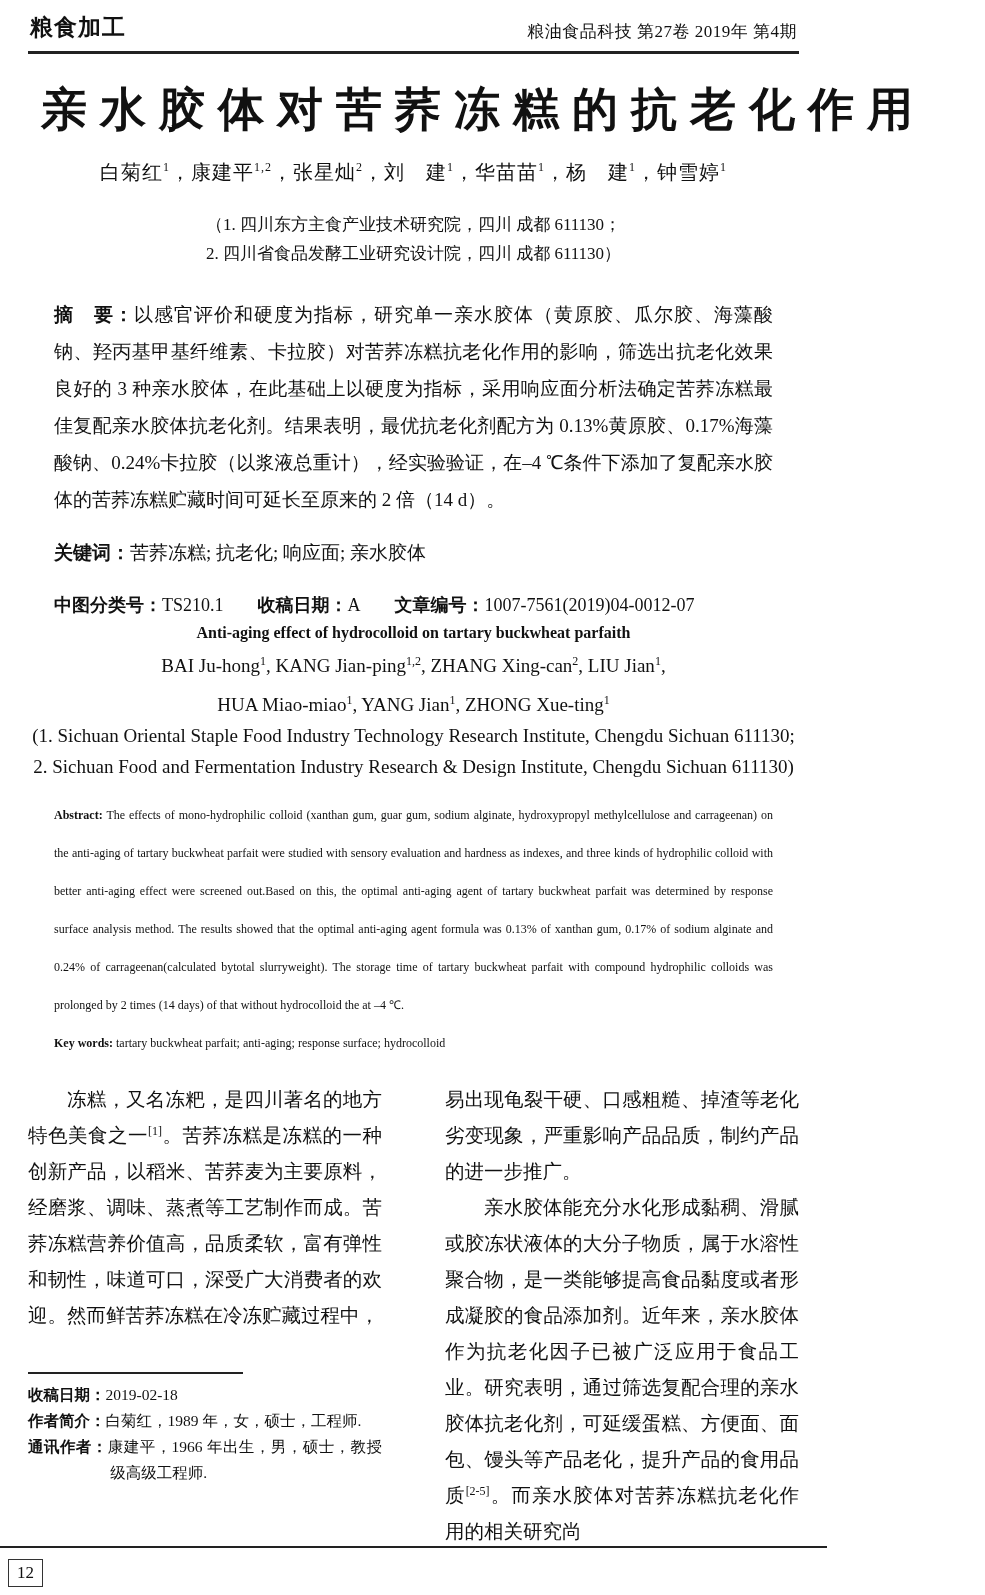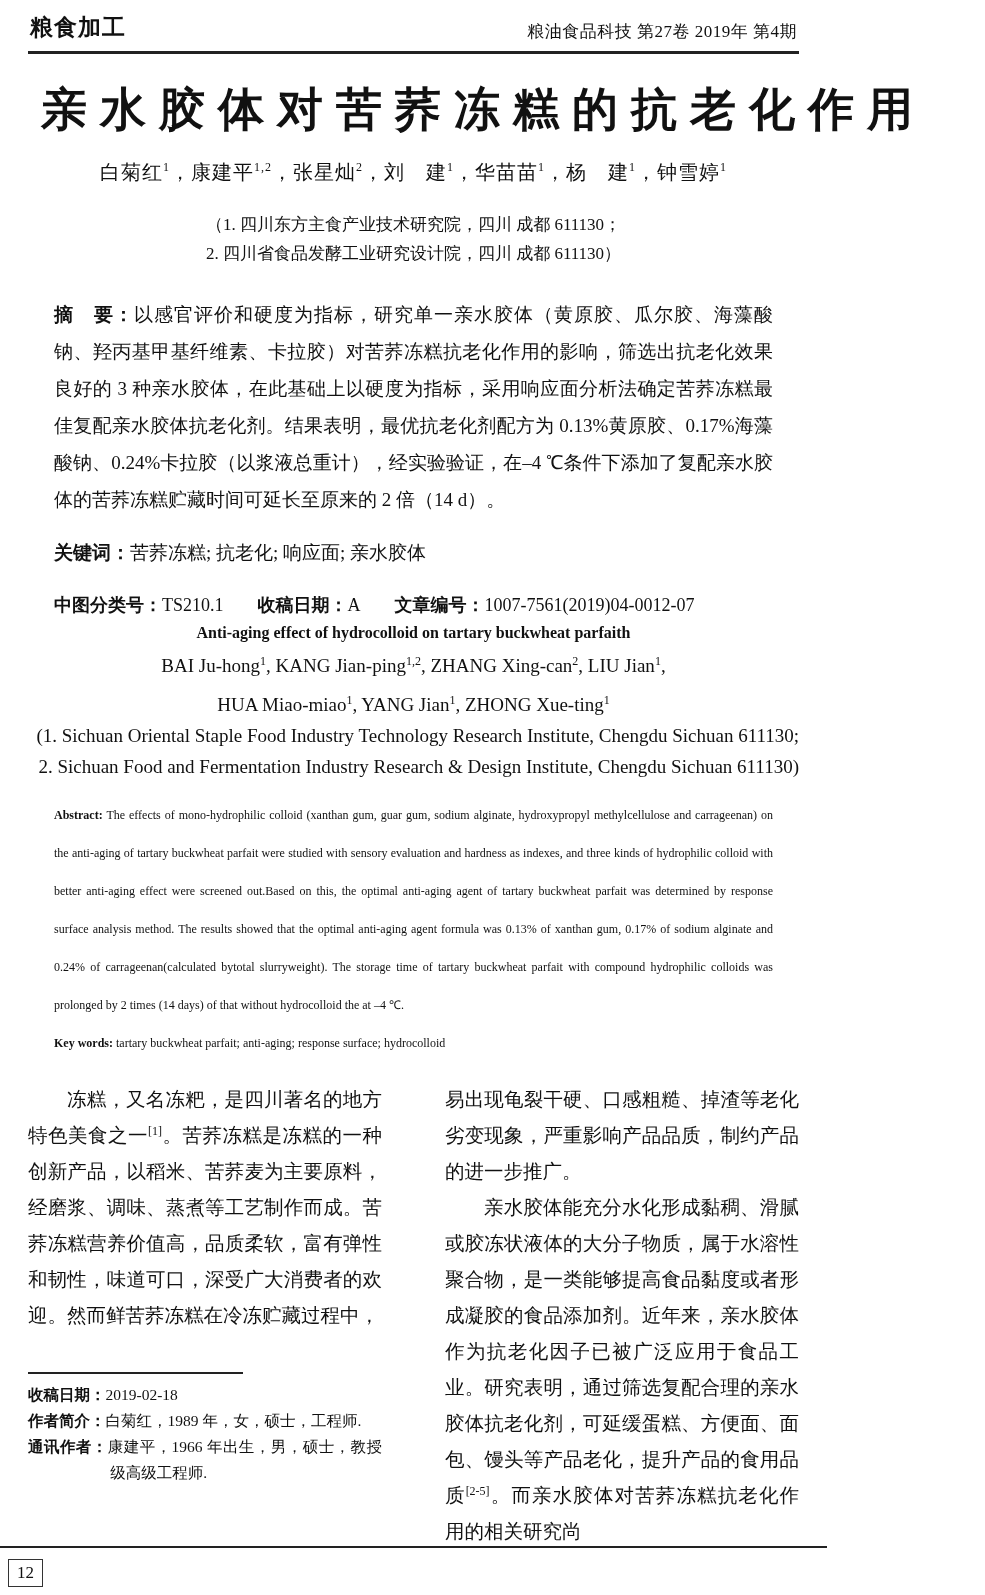--- a/index.html
+++ b/index.html
@@ -32,21 +32,21 @@
 
   .abstract-zh { margin: 28px 26px 0 26px; font-size: 19px; line-height: 37px; text-align: justify; }
   .abstract-zh .lbl, .kw-zh .lbl, .clc-line .lbl, .abstract-en .lbl, .kw-en .lbl { font-weight: bold; }
   .kw-zh { margin: 16px 26px; font-size: 19px; line-height: 37px; }
   .clc-line { margin: 0 26px; font-size: 18px; line-height: 37px; }
   .clc-line .pair { margin-right: 34px; }
 
   .title-en { text-align: center; font-size: 16px; font-weight: bold; }
   .authors-en { text-align: center; font-size: 19px; line-height: 31px; margin-top: 8px; }
   .authors-en.second { margin-top: 8px; }
-  .affil-en { text-align: right; font-size: 19px; line-height: 31px; }
+  .affil-en { text-align: center; font-size: 19px; line-height: 31px; }
 
   .abstract-en { margin: 14px 26px 0 26px; font-size: 12px; line-height: 38px; text-align: justify; }
   .kw-en { margin: 0 26px; font-size: 12px; line-height: 38px; }
 
   .columns { display: flex; gap: 63px; margin-top: 20px; height: 404px; }
   .col { flex: 1; }
   .col.left { display: flex; flex-direction: column; justify-content: space-between; }
   .body-para { font-size: 19.5px; line-height: 36px; text-align: justify; }
   .body-para.indent { text-indent: 2em; }
 

